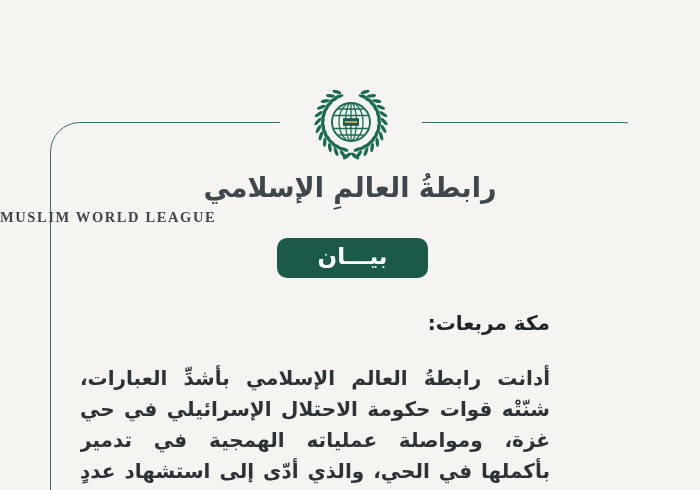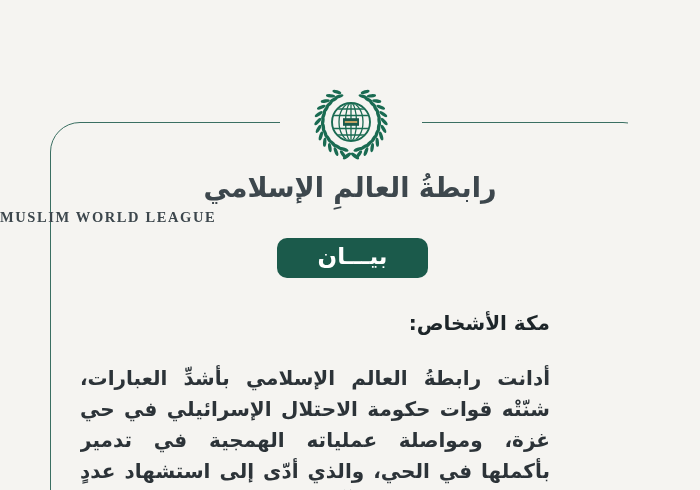--- a/index.html
+++ b/index.html
@@ -128,21 +128,21 @@
   </div>
 
   <div class="calligraphy">رابطةُ العالمِ الإسلامي</div>
 
   <div class="english-name">MUSLIM WORLD LEAGUE</div>
 
   <div class="banner">
     <span>بيـــان</span>
   </div>
 
-  <div class="dateline">مكة الأشخاص:</div>
+  <div class="dateline">مكة مربعات:</div>
 
   <div class="body-text">
     <div class="body-line">أدانت رابطةُ العالم الإسلامي بأشدِّ العبارات، القصف الذي</div>
     <div class="body-line">شنّتْه قوات حكومة الاحتلال الإسرائيلي في حي الزيتون جنوب</div>
     <div class="body-line">غزة، ومواصلة عملياته الهمجية في تدمير مربعات القصفٍ</div>
     <div class="body-line">بأكملها في الحي، والذي أدّى إلى استشهاد عددٍ من الأشخاص</div>
     <div class="body-line">وإصابةِ وفقدِ آخرين تحت الأنقاض.</div>
   </div>
 
 </div>

